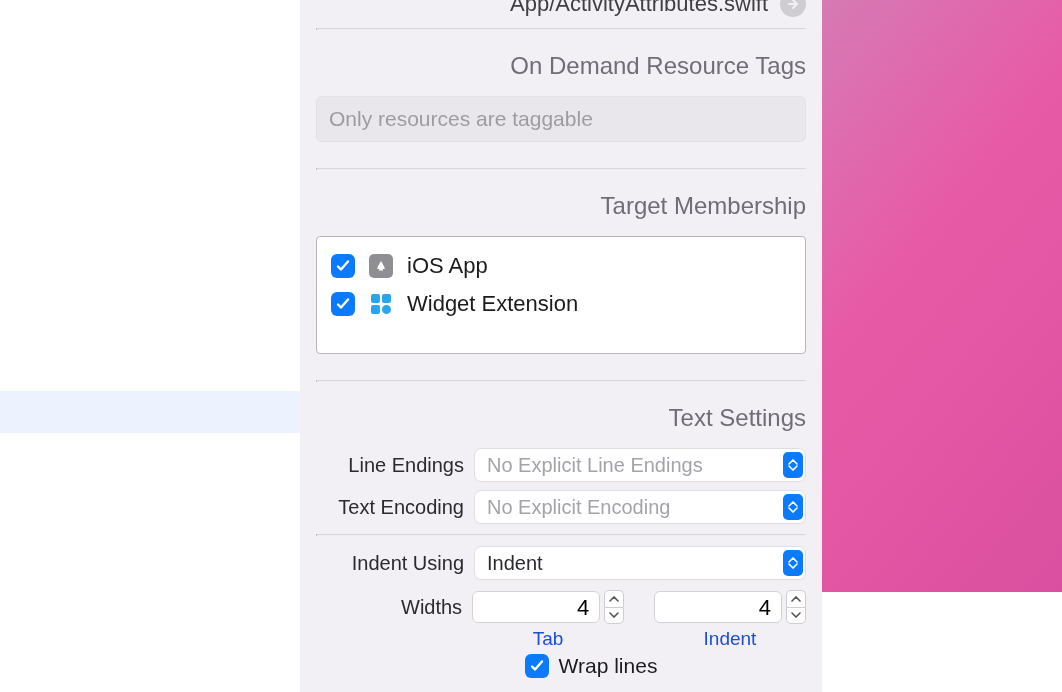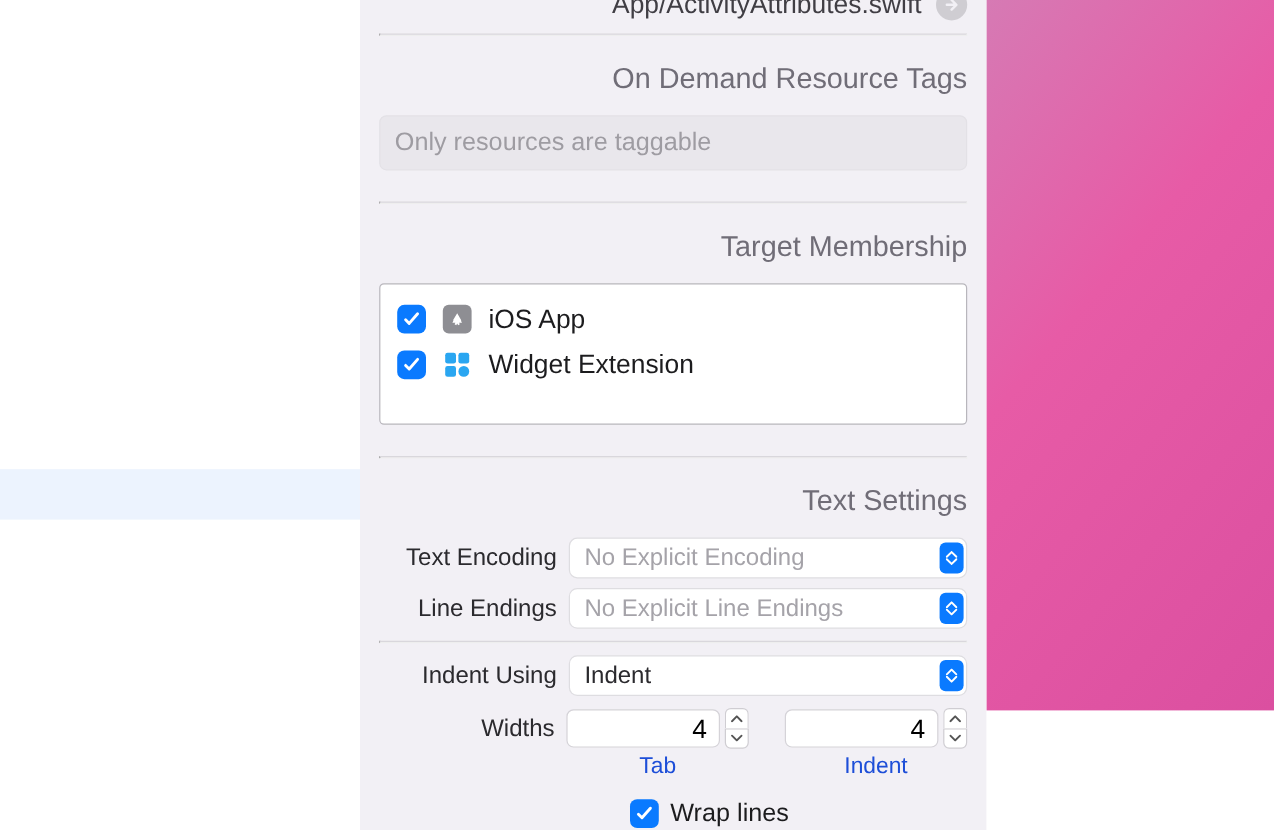--- a/index.html
+++ b/index.html
@@ -158,21 +158,21 @@
     border-radius: 5px;
     background: #0a7aff;
     display:flex; flex-direction:column; align-items:center; justify-content:center;
   }
   .popup .stepper-btn svg { display:block; }
 
   .widths-row {
     display: flex;
     align-items: flex-start;
     gap: 10px;
-    margin: 10px 0 16px 0;
+    margin: 10px 0 4px 0;
   }
   .widths-row .label {
     width: 148px;
     text-align: right;
     font-size: 20px;
     color: #2b2a2e;
     padding-top: 6px;
   }
   .numgroup {
     display:flex; flex-direction:column; align-items:center; gap:4px;
@@ -278,38 +278,38 @@
         </div>
         <span class="lbl">Widget Extension</span>
       </div>
     </div>
 
     <hr class="section-sep">
 
     <h2 class="section">Text Settings</h2>
 
     <div class="form-row">
+      <div class="label">Line Endings</div>
+      <div class="popup placeholder">
+        <span>No Explicit Line Endings</span>
+        <div class="stepper-btn">
+          <svg width="10" height="6" viewBox="0 0 10 6">
+              <path d="M1 5l4-4 4 4" stroke="#fff" stroke-width="1.6" fill="none" stroke-linecap="round"></path>
+            </svg>
+          <svg width="10" height="6" viewBox="0 0 10 6">
+              <path d="M1 1l4 4 4-4" stroke="#fff" stroke-width="1.6" fill="none" stroke-linecap="round"></path>
+            </svg>
+        </div>
+      </div>
+    </div>
+
+    <div class="form-row">
       <div class="label">Text Encoding</div>
       <div class="popup placeholder">
         <span>No Explicit Encoding</span>
-        <div class="stepper-btn">
-          <svg width="10" height="6" viewBox="0 0 10 6">
-              <path d="M1 5l4-4 4 4" stroke="#fff" stroke-width="1.6" fill="none" stroke-linecap="round"></path>
-            </svg>
-          <svg width="10" height="6" viewBox="0 0 10 6">
-              <path d="M1 1l4 4 4-4" stroke="#fff" stroke-width="1.6" fill="none" stroke-linecap="round"></path>
-            </svg>
-        </div>
-      </div>
-    </div>
-
-    <div class="form-row">
-      <div class="label">Line Endings</div>
-      <div class="popup placeholder">
-        <span>No Explicit Line Endings</span>
         <div class="stepper-btn">
           <svg width="10" height="6" viewBox="0 0 10 6">
               <path d="M1 5l4-4 4 4" stroke="#fff" stroke-width="1.6" fill="none" stroke-linecap="round"></path>
             </svg>
           <svg width="10" height="6" viewBox="0 0 10 6">
               <path d="M1 1l4 4 4-4" stroke="#fff" stroke-width="1.6" fill="none" stroke-linecap="round"></path>
             </svg>
         </div>
       </div>
     </div>

